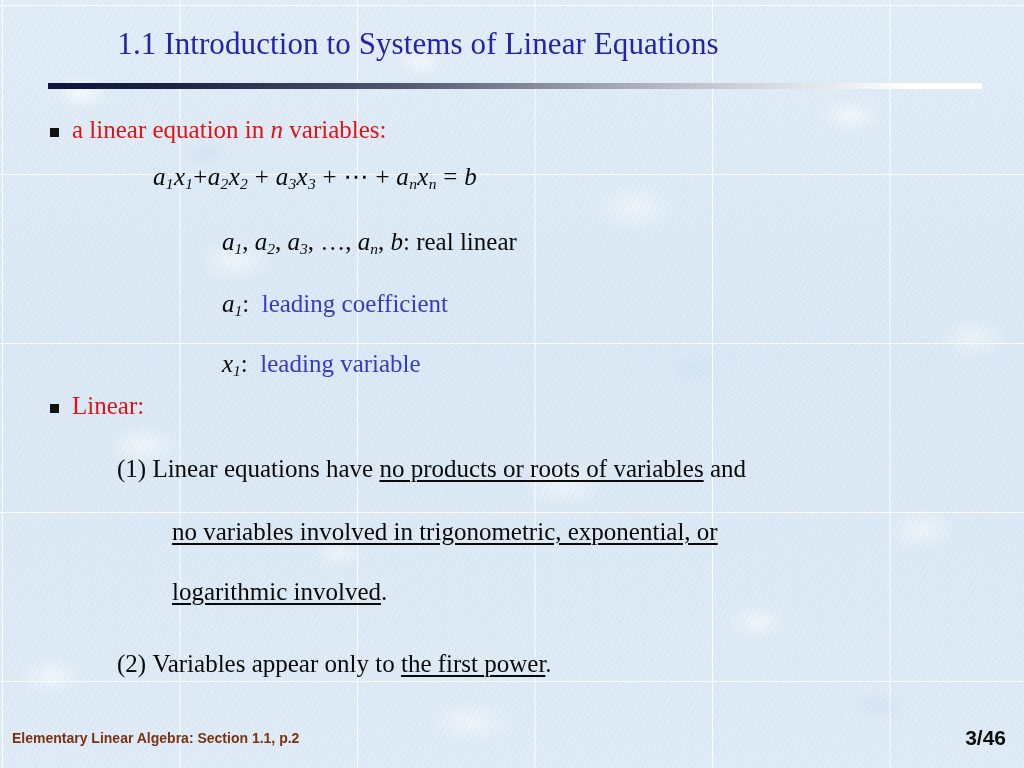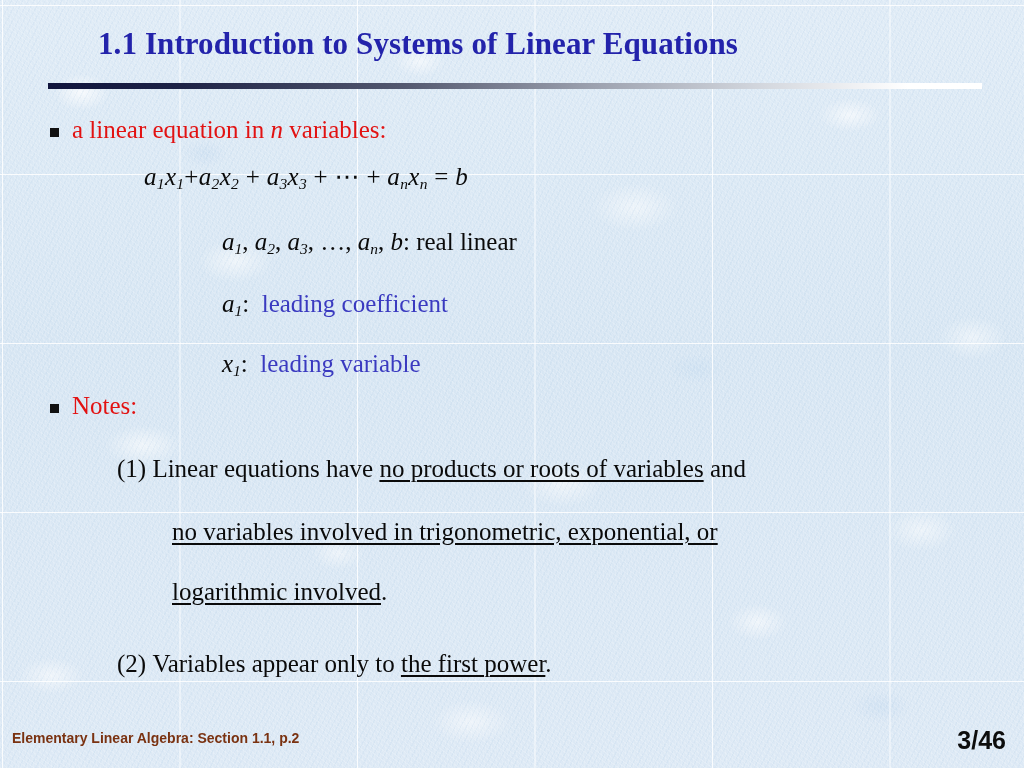--- a/index.html
+++ b/index.html
@@ -73,21 +73,21 @@
   }
 
   
   .title {
     position: absolute;
     left: 0;
     top: 26px;
     width: 836px;
     text-align: center;
     font-family: "Liberation Serif", serif;
-    font-weight: bold;
+    font-weight: normal;
     font-size: 31px;
     color: #2323ab;
     letter-spacing: .1px;
   }
   .title-rule {
     position: absolute;
     left: 48px;
     top: 83px;
     width: 934px;
     height: 6px;
@@ -160,21 +160,21 @@
     font-size: 14px;
     color: #7a3211;
     white-space: nowrap;
   }
   .footer-right {
     position: absolute;
     right: 18px;
     top: 726px;
     font-family: "Liberation Sans", sans-serif;
     font-weight: bold;
-    font-size: 25px;
+    font-size: 21px;
     color: #0d0d0d;
     white-space: nowrap;
   }
 </style>
 </head>
 <body>
 
 <div class="slide">
 
   <div class="texture"></div>
@@ -184,21 +184,21 @@
   <div class="content">
 
     <div class="title">1.1 Introduction to Systems of Linear Equations</div>
     <div class="title-rule"></div>
 
     <div class="bullet-row" style="left:50px; top:116px;">
       <span class="sq-bullet"></span>
       <span class="red-text"><span>a linear equation in </span><i>n</i><span> variables:</span></span>
     </div>
 
-    <div class="mline eq" style="left:144px; top:163px;">
+    <div class="mline eq" style="left:153px; top:163px;">
       <span class="v">a<sub>1</sub>x<sub>1</sub></span><span>+</span><span class="v">a<sub>2</sub>x<sub>2</sub></span>
       <span>+</span> <span class="v">a<sub>3</sub>x<sub>3</sub></span>
       <span>+</span> <span>⋯</span>
       <span>+</span> <span class="v">a<sub>n</sub>x<sub>n</sub></span>
       <span>=</span> <span class="v">b</span>
     </div>
 
     <div class="mline" style="left:222px; top:228px;">
       <span class="v">a<sub>1</sub></span>, <span class="v">a<sub>2</sub></span>,
       <span class="v">a<sub>3</sub></span>, <span>…</span>,
@@ -210,21 +210,21 @@
       <span class="blue">leading coefficient</span>
     </div>
 
     <div class="mline" style="left:222px; top:350px;">
       <span class="v">x<sub>1</sub></span><span>:</span>&nbsp;
       <span class="blue">leading variable</span>
     </div>
 
     <div class="bullet-row" style="left:50px; top:392px;">
       <span class="sq-bullet"></span>
-      <span class="red-text">Notes:</span>
+      <span class="red-text">Linear:</span>
     </div>
 
     <div class="note" style="left:117px; top:455px;">
       <span>(1)</span><span>&nbsp;</span><span>Linear equations have </span><span class="u">no products or roots of variables</span><span> and</span>
     </div>
 
     <div class="note" style="left:172px; top:518px;">
       <span class="u">no variables involved in trigonometric, exponential, or</span>
     </div>
 

